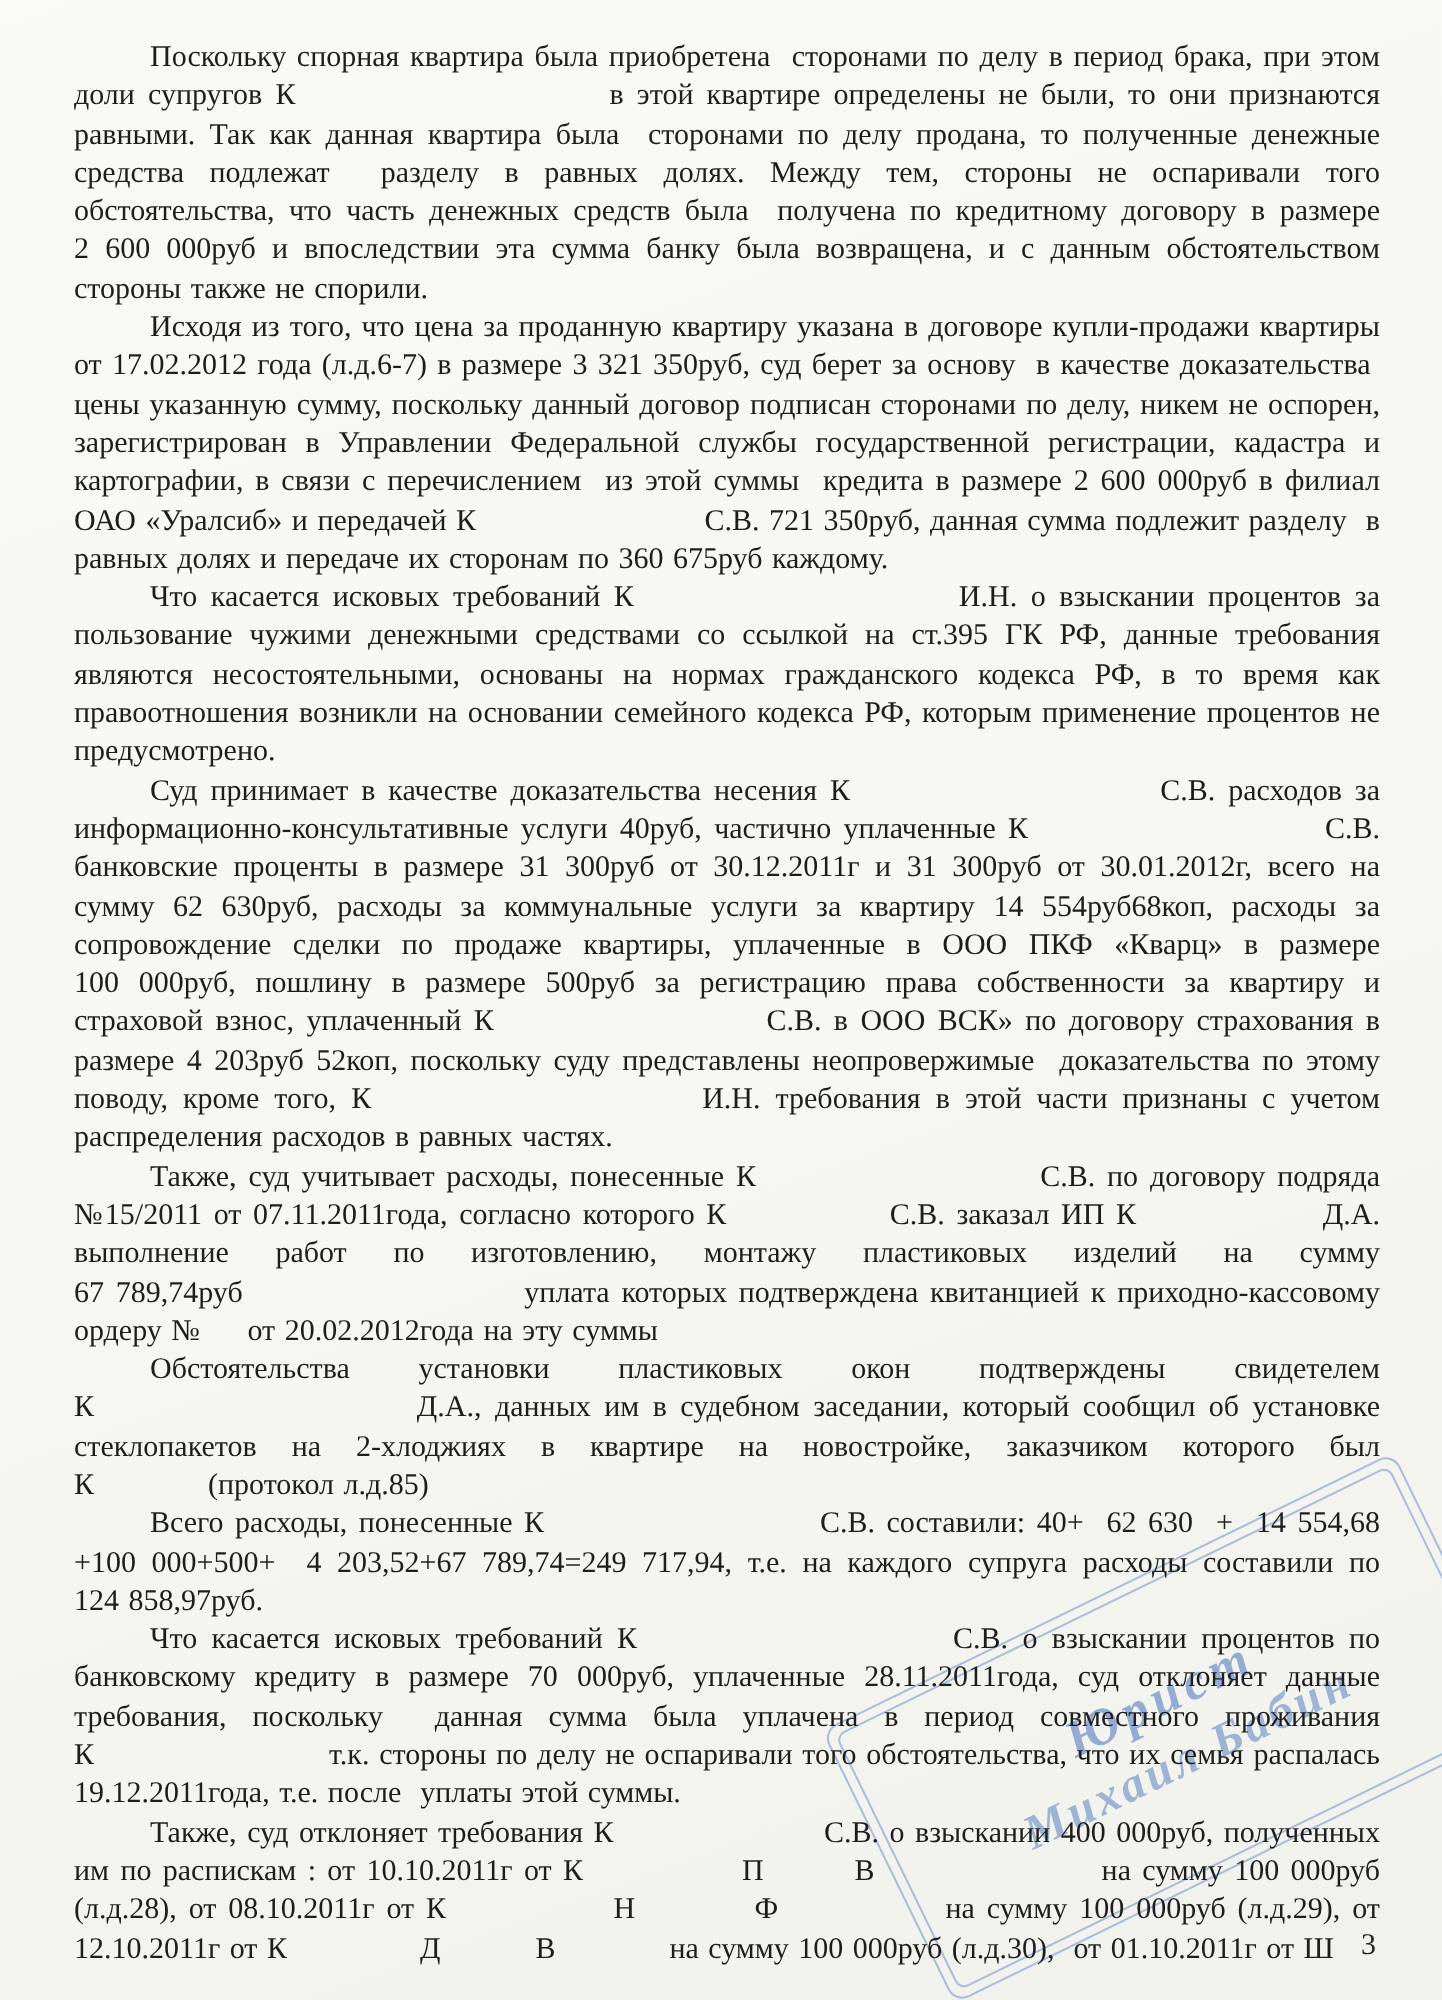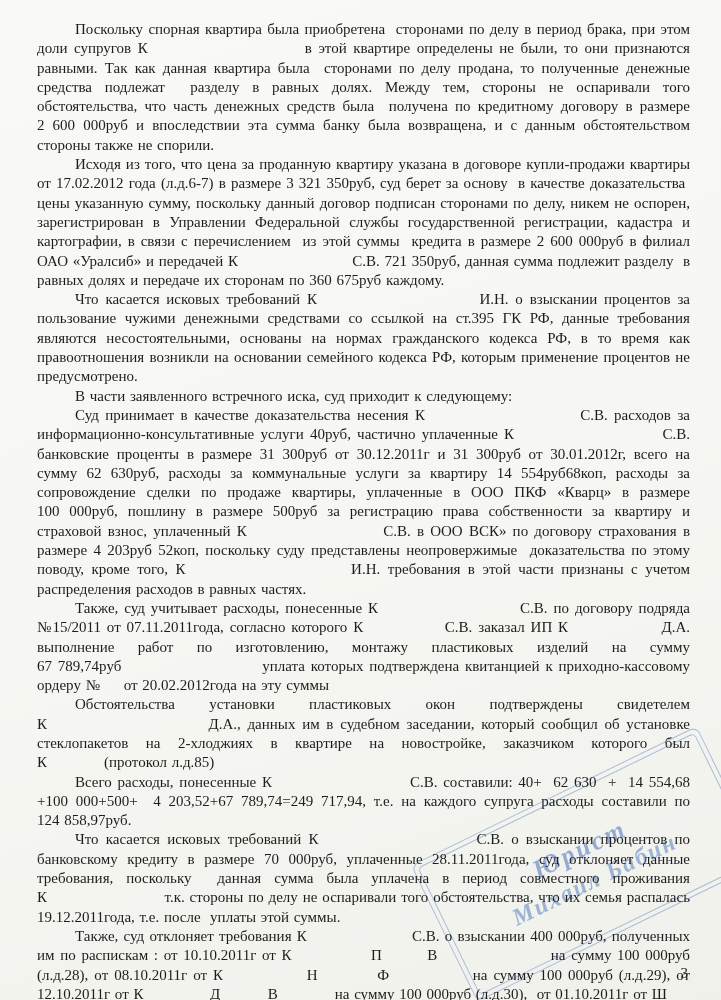--- a/index.html
+++ b/index.html
@@ -53,21 +53,20 @@
     <div class="watermark-inner">
       <div class="wm-line1">Юрист</div>
       <div class="wm-line2">Михаил Бабин</div>
     </div>
   </div>
 
   <div class="textblock">
     <p>Поскольку спорная квартира была приобретена&nbsp; сторонами по делу в период брака, при этом доли супругов К&nbsp;&nbsp;&nbsp;&nbsp;&nbsp;&nbsp;&nbsp;&nbsp;&nbsp;&nbsp;&nbsp;&nbsp;&nbsp;&nbsp;&nbsp;&nbsp;&nbsp;&nbsp;&nbsp;&nbsp;&nbsp;&nbsp;&nbsp;&nbsp;в этой квартире определены не были, то они признаются равными. Так как данная квартира была&nbsp; сторонами по делу продана, то полученные денежные средства подлежат&nbsp; разделу в равных долях. Между тем, стороны не оспаривали того обстоятельства, что часть денежных средств была&nbsp; получена по кредитному договору в размере 2&nbsp;600&nbsp;000руб и впоследствии эта сумма банку была возвращена, и с данным обстоятельством стороны также не спорили.</p>
     <p>Исходя из того, что цена за проданную квартиру указана в договоре купли-продажи квартиры от 17.02.2012 года (л.д.6-7) в размере 3&nbsp;321&nbsp;350руб, суд берет за основу&nbsp; в качестве доказательства&nbsp; цены указанную сумму, поскольку данный договор подписан сторонами по делу, никем не оспорен, зарегистрирован в Управлении Федеральной службы государственной регистрации, кадастра и картографии, в связи с перечислением&nbsp; из этой суммы&nbsp; кредита в размере 2&nbsp;600&nbsp;000руб в филиал ОАО «Уралсиб» и передачей К&nbsp;&nbsp;&nbsp;&nbsp;&nbsp;&nbsp;&nbsp;&nbsp;&nbsp;&nbsp;&nbsp;&nbsp;&nbsp;&nbsp;&nbsp;&nbsp;&nbsp;&nbsp;&nbsp;&nbsp;&nbsp;&nbsp;&nbsp;&nbsp;С.В. 721&nbsp;350руб, данная сумма подлежит разделу&nbsp; в равных долях и передаче их сторонам по 360&nbsp;675руб каждому.</p>
     <p>Что касается исковых требований К&nbsp;&nbsp;&nbsp;&nbsp;&nbsp;&nbsp;&nbsp;&nbsp;&nbsp;&nbsp;&nbsp;&nbsp;&nbsp;&nbsp;&nbsp;&nbsp;&nbsp;&nbsp;&nbsp;&nbsp;&nbsp;&nbsp;&nbsp;&nbsp;И.Н. о взыскании процентов за пользование чужими денежными средствами со ссылкой на ст.395 ГК РФ, данные требования являются несостоятельными, основаны на нормах гражданского кодекса РФ, в то время как правоотношения возникли на основании семейного кодекса РФ, которым применение процентов не предусмотрено.</p>
-    <p>В части заявленного встречного иска, суд приходит к следующему:</p>
     <p>Суд принимает в качестве доказательства несения К&nbsp;&nbsp;&nbsp;&nbsp;&nbsp;&nbsp;&nbsp;&nbsp;&nbsp;&nbsp;&nbsp;&nbsp;&nbsp;&nbsp;&nbsp;&nbsp;&nbsp;&nbsp;&nbsp;&nbsp;&nbsp;&nbsp;&nbsp;&nbsp;С.В. расходов за информационно-консультативные услуги 40руб, частично уплаченные К&nbsp;&nbsp;&nbsp;&nbsp;&nbsp;&nbsp;&nbsp;&nbsp;&nbsp;&nbsp;&nbsp;&nbsp;&nbsp;&nbsp;&nbsp;&nbsp;&nbsp;&nbsp;&nbsp;&nbsp;&nbsp;&nbsp;&nbsp;&nbsp;С.В. банковские проценты в размере 31&nbsp;300руб от 30.12.2011г и 31&nbsp;300руб от 30.01.2012г, всего на сумму 62&nbsp;630руб, расходы за коммунальные услуги за квартиру 14&nbsp;554руб68коп, расходы за сопровождение сделки по продаже квартиры, уплаченные в ООО ПКФ «Кварц» в размере 100&nbsp;000руб, пошлину в размере 500руб за регистрацию права собственности за квартиру и страховой взнос, уплаченный К&nbsp;&nbsp;&nbsp;&nbsp;&nbsp;&nbsp;&nbsp;&nbsp;&nbsp;&nbsp;&nbsp;&nbsp;&nbsp;&nbsp;&nbsp;&nbsp;&nbsp;&nbsp;&nbsp;&nbsp;&nbsp;&nbsp;С.В. в ООО ВСК» по договору страхования в размере 4&nbsp;203руб 52коп, поскольку суду представлены неопровержимые&nbsp; доказательства по этому поводу, кроме того, К&nbsp;&nbsp;&nbsp;&nbsp;&nbsp;&nbsp;&nbsp;&nbsp;&nbsp;&nbsp;&nbsp;&nbsp;&nbsp;&nbsp;&nbsp;&nbsp;&nbsp;&nbsp;&nbsp;&nbsp;&nbsp;&nbsp;И.Н. требования в этой части признаны с учетом распределения расходов в равных частях.</p>
     <p>Также, суд учитывает расходы, понесенные К&nbsp;&nbsp;&nbsp;&nbsp;&nbsp;&nbsp;&nbsp;&nbsp;&nbsp;&nbsp;&nbsp;&nbsp;&nbsp;&nbsp;&nbsp;&nbsp;&nbsp;&nbsp;&nbsp;&nbsp;&nbsp;&nbsp;&nbsp;&nbsp;С.В. по договору подряда №15/2011 от 07.11.2011года, согласно которого К&nbsp;&nbsp;&nbsp;&nbsp;&nbsp;&nbsp;&nbsp;&nbsp;&nbsp;&nbsp;&nbsp;&nbsp;&nbsp;&nbsp;С.В. заказал ИП К&nbsp;&nbsp;&nbsp;&nbsp;&nbsp;&nbsp;&nbsp;&nbsp;&nbsp;&nbsp;&nbsp;&nbsp;&nbsp;&nbsp;&nbsp;&nbsp;Д.А. выполнение работ по изготовлению, монтажу пластиковых изделий на сумму 67&nbsp;789,74руб&nbsp;&nbsp;&nbsp;&nbsp;&nbsp;&nbsp;&nbsp;&nbsp;&nbsp;&nbsp;&nbsp;&nbsp;&nbsp;&nbsp;&nbsp;&nbsp;&nbsp;&nbsp;&nbsp;&nbsp;&nbsp;&nbsp;&nbsp;&nbsp;уплата которых подтверждена квитанцией к приходно-кассовому ордеру №&nbsp;&nbsp;&nbsp;&nbsp;&nbsp;от 20.02.2012года на эту суммы</p>
     <p>Обстоятельства установки пластиковых окон подтверждены свидетелем К&nbsp;&nbsp;&nbsp;&nbsp;&nbsp;&nbsp;&nbsp;&nbsp;&nbsp;&nbsp;&nbsp;&nbsp;&nbsp;&nbsp;&nbsp;&nbsp;&nbsp;&nbsp;&nbsp;&nbsp;&nbsp;&nbsp;&nbsp;&nbsp;Д.А., данных им в судебном заседании, который сообщил об установке стеклопакетов на 2-хлоджиях в квартире на новостройке, заказчиком которого был К&nbsp;&nbsp;&nbsp;&nbsp;&nbsp;&nbsp;&nbsp;&nbsp;&nbsp;&nbsp;&nbsp;&nbsp;(протокол л.д.85)</p>
     <p>Всего расходы, понесенные К&nbsp;&nbsp;&nbsp;&nbsp;&nbsp;&nbsp;&nbsp;&nbsp;&nbsp;&nbsp;&nbsp;&nbsp;&nbsp;&nbsp;&nbsp;&nbsp;&nbsp;&nbsp;&nbsp;&nbsp;&nbsp;&nbsp;&nbsp;&nbsp;С.В. составили: 40+&nbsp; 62&nbsp;630 &nbsp;+ &nbsp;14&nbsp;554,68 +100&nbsp;000+500+&nbsp; 4&nbsp;203,52+67&nbsp;789,74=249&nbsp;717,94, т.е. на каждого супруга расходы составили по 124&nbsp;858,97руб.</p>
     <p>Что касается исковых требований К&nbsp;&nbsp;&nbsp;&nbsp;&nbsp;&nbsp;&nbsp;&nbsp;&nbsp;&nbsp;&nbsp;&nbsp;&nbsp;&nbsp;&nbsp;&nbsp;&nbsp;&nbsp;&nbsp;&nbsp;&nbsp;&nbsp;С.В. о взыскании процентов по банковскому кредиту в размере 70&nbsp;000руб, уплаченные 28.11.2011года, суд отклоняет данные требования, поскольку&nbsp; данная сумма была уплачена в период совместного проживания К&nbsp;&nbsp;&nbsp;&nbsp;&nbsp;&nbsp;&nbsp;&nbsp;&nbsp;&nbsp;&nbsp;&nbsp;&nbsp;&nbsp;&nbsp;&nbsp;&nbsp;&nbsp;&nbsp;&nbsp;&nbsp;&nbsp;&nbsp;&nbsp;т.к. стороны по делу не оспаривали того обстоятельства, что их семья распалась 19.12.2011года, т.е. после&nbsp; уплаты этой суммы.</p>
     <p>Также, суд отклоняет требования К&nbsp;&nbsp;&nbsp;&nbsp;&nbsp;&nbsp;&nbsp;&nbsp;&nbsp;&nbsp;&nbsp;&nbsp;&nbsp;&nbsp;&nbsp;&nbsp;&nbsp;&nbsp;&nbsp;&nbsp;С.В. о взыскании 400&nbsp;000руб, полученных им по распискам : от 10.10.2011г от К&nbsp;&nbsp;&nbsp;&nbsp;&nbsp;&nbsp;&nbsp;&nbsp;&nbsp;&nbsp;&nbsp;&nbsp;&nbsp;&nbsp;П&nbsp;&nbsp;&nbsp;&nbsp;&nbsp;&nbsp;&nbsp;&nbsp;В&nbsp;&nbsp;&nbsp;&nbsp;&nbsp;&nbsp;&nbsp;&nbsp;&nbsp;&nbsp;&nbsp;&nbsp;&nbsp;&nbsp;&nbsp;&nbsp;&nbsp;&nbsp;&nbsp;&nbsp;на сумму 100&nbsp;000руб (л.д.28), от 08.10.2011г от К&nbsp;&nbsp;&nbsp;&nbsp;&nbsp;&nbsp;&nbsp;&nbsp;&nbsp;&nbsp;&nbsp;&nbsp;&nbsp;&nbsp;Н&nbsp;&nbsp;&nbsp;&nbsp;&nbsp;&nbsp;&nbsp;&nbsp;&nbsp;&nbsp;Ф&nbsp;&nbsp;&nbsp;&nbsp;&nbsp;&nbsp;&nbsp;&nbsp;&nbsp;&nbsp;&nbsp;&nbsp;&nbsp;&nbsp;на сумму 100&nbsp;000руб (л.д.29), от 12.10.2011г от К&nbsp;&nbsp;&nbsp;&nbsp;&nbsp;&nbsp;&nbsp;&nbsp;&nbsp;&nbsp;&nbsp;&nbsp;&nbsp;&nbsp;Д&nbsp;&nbsp;&nbsp;&nbsp;&nbsp;&nbsp;&nbsp;&nbsp;&nbsp;&nbsp;В&nbsp;&nbsp;&nbsp;&nbsp;&nbsp;&nbsp;&nbsp;&nbsp;&nbsp;&nbsp;&nbsp;&nbsp;на сумму 100&nbsp;000руб (л.д.30),&nbsp; от 01.10.2011г от Ш</p>
   </div>
 
   <div class="pagenum">3</div>
 

